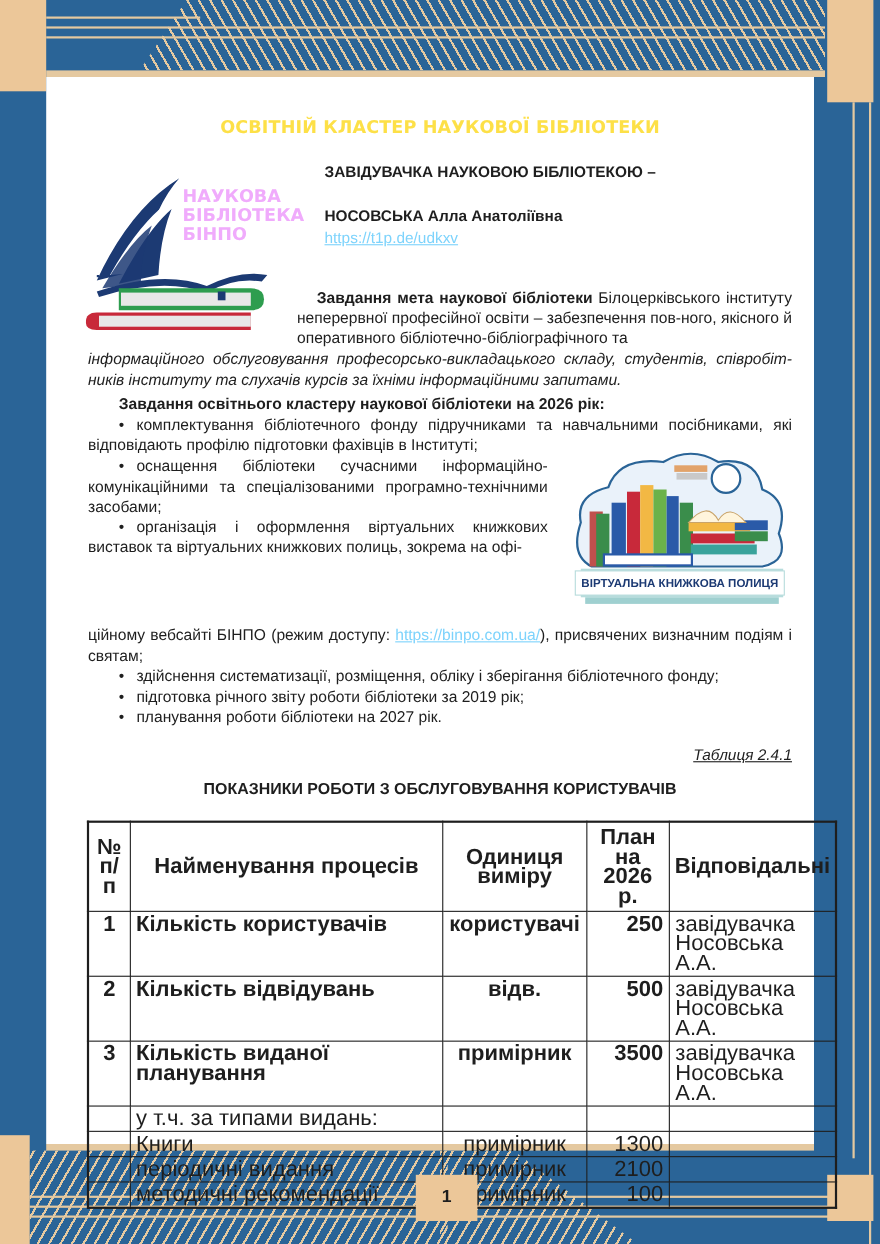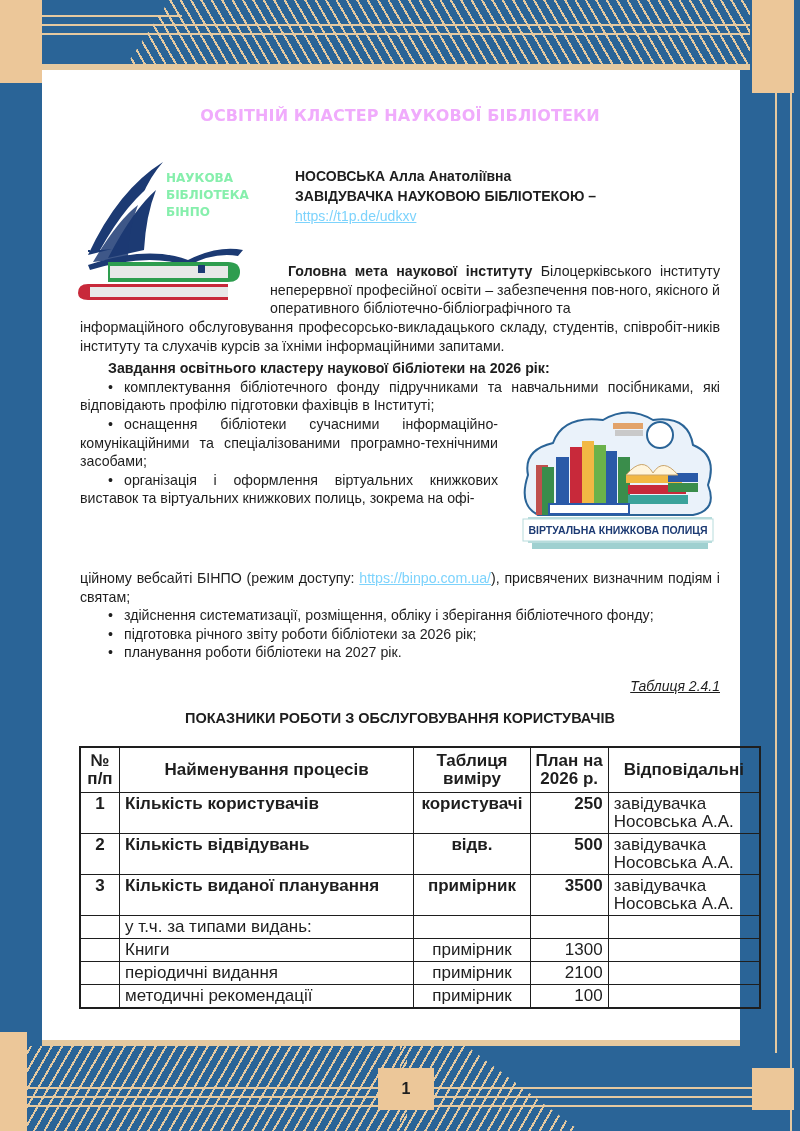--- a/index.html
+++ b/index.html
@@ -32,48 +32,48 @@
   .page {
     position: absolute; left: 42px; top: 70px; width: 698px; height: 970px;
     background: #ffffff;
   }
   .page-bottom-band { position: absolute; left: 42px; top: 1040px; width: 698px; height: 6px; background: #e5c9a0; }
   .page-top-band { position: absolute; left: 42px; top: 64px; width: 708px; height: 6px; background: #e5c9a0; }
 
   .title {
     position: absolute; left: 0; top: 106px; width: 800px; text-align: center;
     font-family: "DejaVu Sans", sans-serif; font-weight: bold; font-size: 16px;
-    color: #f0abfc; letter-spacing: 0.1px;
+    color: #fde047; letter-spacing: 0.1px;
   }
 
   
   .logo { position: absolute; left: 78px; top: 150px; width: 170px; height: 150px; }
   .logo-text {
-    position: absolute; left: 166px; top: 170px; color: #86efac;
-    font-weight: bold; font-size: 12px; line-height: 17px; font-family: "DejaVu Sans", sans-serif;
+    position: absolute; left: 166px; top: 170px; color: #f0abfc;
+    font-weight: bold; font-size: 16px; line-height: 17px; font-family: "DejaVu Sans", sans-serif;
   }
 
   .head-block { position: absolute; left: 295px; top: 146px; font-weight: bold; font-size: 14px; line-height: 20px; }
   .head-block .line { display: block; }
   .link { color: #7dd3fc; text-decoration: underline; font-weight: normal; }
 
   .body-text { position: absolute; font-size: 14.2px; line-height: 18.5px; text-align: justify; }
   .indent { text-indent: 28px; }
   .bullet-item { text-indent: 28px; }
   .bullet-item .dot { display: inline-block; width: 16px; text-indent: 0; }
 
   
   .vshelf { position: absolute; left: 518px; top: 405px; width: 200px; height: 148px; }
 
   .table-caption { position: absolute; right: 80px; top: 678px; font-style: italic; font-size: 14px; text-decoration: underline; }
   .table-title { position: absolute; left: 0; width: 800px; top: 710px; text-align: center; font-weight: bold; font-size: 14.5px; }
 
   table.data {
     position: absolute; left: 79px; top: 746px; width: 682px;
-    border-collapse: collapse; font-size: 17px; line-height: 18px;
+    border-collapse: collapse; font-size: 20px; line-height: 18px;
   }
   table.data th, table.data td { border: 1px solid #1e1e1e; padding: 2px 5px; vertical-align: top; }
   table.data th { font-weight: bold; text-align: center; vertical-align: middle; padding: 4px 4px; }
   table.data { border: 2px solid #1e1e1e; }
   .c-num { width: 38px; text-align: center; }
   .c-name { width: 283px; }
   .c-unit { width: 100px; text-align: center; }
   .c-plan { width: 75px; text-align: right; }
   .c-resp { width: 146px; }
   .b { font-weight: bold; }
@@ -124,44 +124,44 @@
     <rect x="12" y="137" width="138" height="10" fill="#e8e8e8"></rect>
   </svg>
 </div>
 <div class="logo-text">
   <div>НАУКОВА</div>
   <div>БІБЛІОТЕКА</div>
   <div>БІНПО</div>
 </div>
 
 <div class="head-block">
+  <span class="line">ЗАВІДУВАЧКА НАУКОВОЮ БІБЛІОТЕКОЮ –</span>
   <span class="line" style="margin-top:20px;">НОСОВСЬКА Алла Анатоліївна</span>
-  <span class="line">ЗАВІДУВАЧКА НАУКОВОЮ БІБЛІОТЕКОЮ –</span>
   <a class="line link">https://t1p.de/udkxv</a>
 </div>
 
 <div class="body-text" style="left:270px;top:262px;width:450px;">
-  <div class="indent" style="text-indent:18px;"><b>Головна мета наукової інституту</b> Білоцерківського інституту неперервної професійної освіти – забезпечення пов-ного, якісного й оперативного бібліотечно-бібліографічного та</div>
-</div>
-<div class="body-text" style="left:80px;top:318px;width:640px;">
+  <div class="indent" style="text-indent:18px;"><b>Завдання мета наукової бібліотеки</b> Білоцерківського інституту неперервної професійної освіти – забезпечення пов-ного, якісного й оперативного бібліотечно-бібліографічного та</div>
+</div>
+<div class="body-text" style="left:80px;top:318px;width:640px;font-style:italic;">
   <div>інформаційного обслуговування професорсько-викладацького складу, студентів, співробіт-ників інституту та слухачів курсів за їхніми інформаційними запитами.</div>
 </div>
 
 <div class="body-text" style="left:80px;top:359px;width:640px;">
   <div class="indent b">Завдання освітнього кластеру наукової бібліотеки на 2026 рік:</div>
   <div class="bullet-item"><span class="dot">•</span><span>комплектування бібліотечного фонду підручниками та навчальними посібниками, які відповідають профілю підготовки фахівців в Інституті;</span></div>
 </div>
 <div class="body-text" style="left:80px;top:415px;width:418px;">
   <div class="bullet-item"><span class="dot">•</span><span>оснащення бібліотеки сучасними інформаційно-комунікаційними та спеціалізованими програмно-технічними засобами;</span></div>
   <div class="bullet-item"><span class="dot">•</span><span>організація і оформлення віртуальних книжкових виставок та віртуальних книжкових полиць, зокрема на офі-</span></div>
 </div>
 <div class="body-text" style="left:80px;top:569px;width:640px;">
   <div>ційному вебсайті БІНПО (режим доступу: <a class="link">https://binpo.com.ua/</a><span>), присвячених визначним подіям і святам;</span></div>
   <div class="bullet-item"><span class="dot">•</span><span>здійснення систематизації, розміщення, обліку і зберігання бібліотечного фонду;</span></div>
-  <div class="bullet-item"><span class="dot">•</span><span>підготовка річного звіту роботи бібліотеки за 2026 рік;</span></div>
+  <div class="bullet-item"><span class="dot">•</span><span>підготовка річного звіту роботи бібліотеки за 2019 рік;</span></div>
   <div class="bullet-item"><span class="dot">•</span><span>планування роботи бібліотеки на 2027 рік.</span></div>
 </div>
 
 <div class="vshelf">
   <svg width="200" height="148" viewBox="0 0 200 148">
     <path d="M20 110 Q0 100 10 70 Q5 45 35 38 Q45 10 85 15 Q110 0 135 15 Q170 10 175 40 Q200 50 190 80 Q200 105 175 110 Z" fill="#eaf2fa" stroke="#2a6497" stroke-width="2"></path>
     <rect x="18" y="60" width="12" height="50" fill="#c0504d"></rect>
     <rect x="24" y="62" width="12" height="48" fill="#3a8d4b"></rect>
     <rect x="38" y="52" width="13" height="58" fill="#2a5aa8"></rect>
     <rect x="52" y="42" width="12" height="68" fill="#c8293a"></rect>
@@ -188,21 +188,21 @@
 </div>
 
 <div class="table-caption">Таблиця 2.4.1</div>
 <div class="table-title">ПОКАЗНИКИ РОБОТИ З ОБСЛУГОВУВАННЯ КОРИСТУВАЧІВ</div>
 
 <table class="data">
   <thead>
     <tr>
       <th class="c-num">№ п/п</th>
       <th class="c-name">Найменування процесів</th>
-      <th class="c-unit">Таблиця виміру</th>
+      <th class="c-unit">Одиниця виміру</th>
       <th class="c-plan">План на 2026 р.</th>
       <th class="c-resp">Відповідальні</th>
     </tr>
   </thead>
   <tbody>
     <tr>
       <td class="c-num b">1</td>
       <td class="c-name b">Кількість користувачів</td>
       <td class="c-unit b">користувачі</td>
       <td class="c-plan b">250</td>

